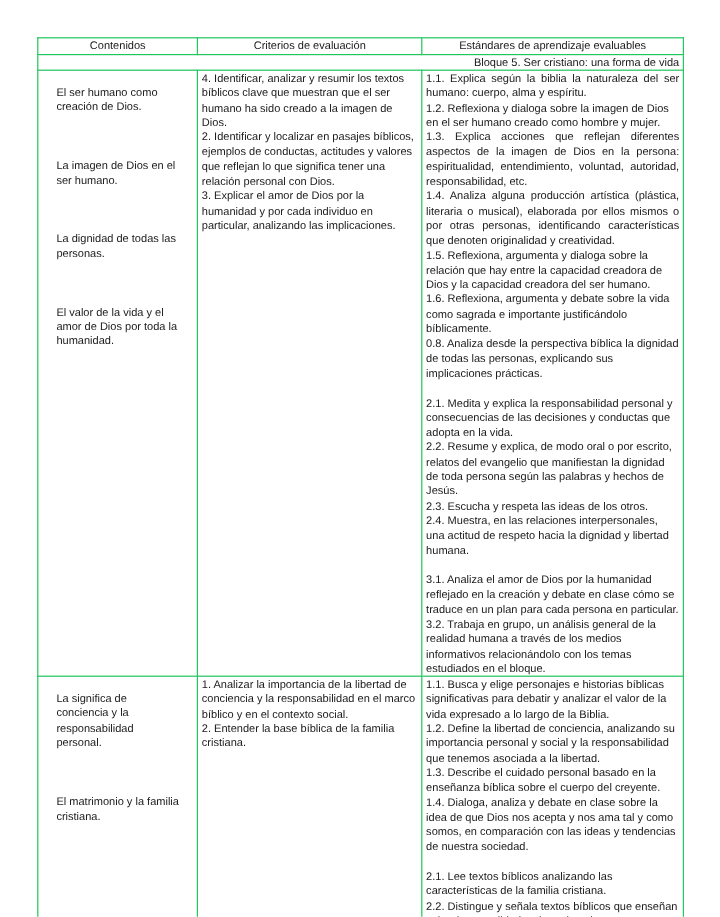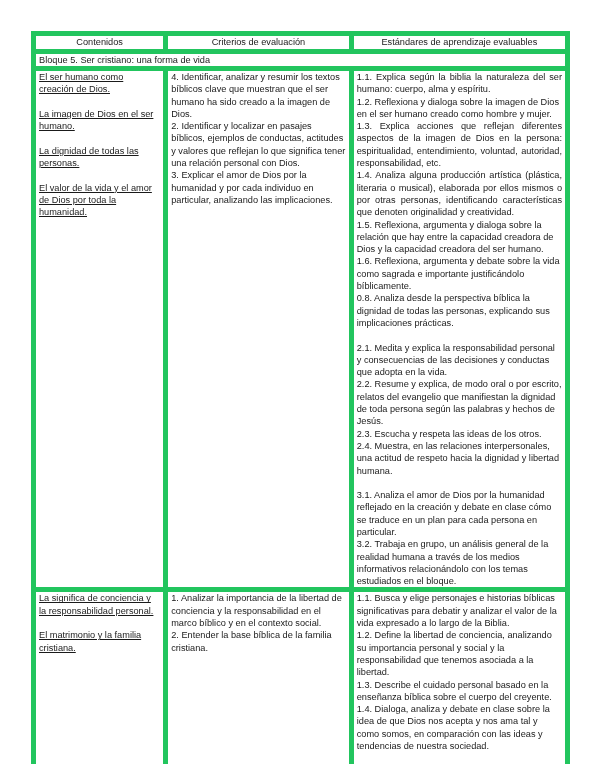--- a/index.html
+++ b/index.html
@@ -4,29 +4,29 @@
   <style>
     html, body { margin: 0; padding: 0; background: #ffffff; }
     body { width: 600px; height: 764px; position: relative; overflow: hidden;
            font-family: "Liberation Sans", sans-serif; color: #1a1a1a; }
     table.grid {
       position: absolute; left: 31px; top: 31px; width: 539px;
       border-collapse: collapse; table-layout: fixed;
       font-size: 9.2px; line-height: 12.3px;
     }
     table.grid td, table.grid th {
-      border: 5px solid #22c55e; vertical-align: top; padding: 0 3px 0 3px;
+      border: 1px solid #22c55e; vertical-align: top; padding: 0 3px 0 3px;
       font-weight: normal;
     }
     th.colhead { text-align: center; height: 12px; line-height: 12.5px; }
-    td.blockhead { text-align: left; height: 12px; line-height: 12.5px; margin-top: 30px; }
+    td.blockhead { text-align: right; height: 12px; line-height: 12.5px; margin-top: 30px; }
     .col1 { width: 129px; }
     .col2 { width: 181px; }
     .col3 { width: 211px; }
-    .para { margin: 0; text-decoration: underline; }
+    .para { margin: 12px; }
     .gap { height: 12.3px; }
     .just { text-align: justify; }
     .item { display: block; }
     .b5row td { height: 402px; }
     .b6row td { height: 258px; }
   </style>
 </head>
 <body>
 
 <table class="grid">

